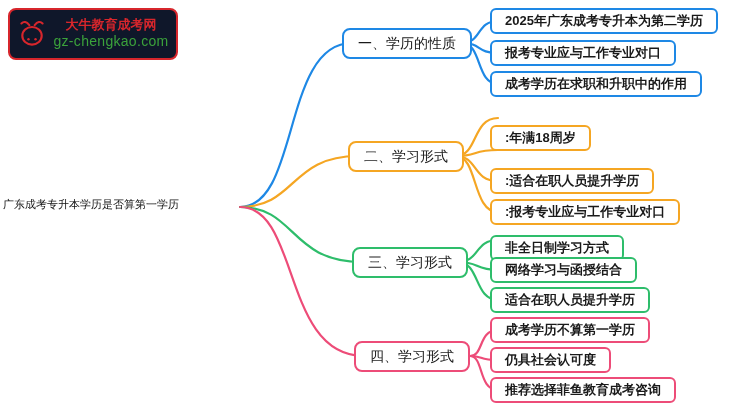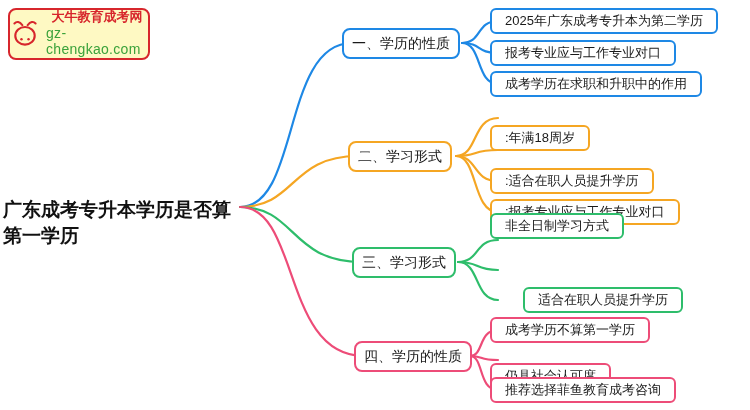--- a/index.html
+++ b/index.html
@@ -9,37 +9,37 @@
   }
   #wires{position:absolute;left:0;top:0;z-index:0;}
   #wires path{fill:none;stroke-width:2.2px;stroke-linecap:round;}
   .wire-blue{stroke:#1E88E5;}
   .wire-orange{stroke:#F5A623;}
   .wire-green{stroke:#2EBD6B;}
   .wire-pink{stroke:#ED4C78;}
 
   .node{
     position:absolute;z-index:2;background:#fff;border:2px solid #999;
-    border-radius:7px;white-space:nowrap;color:#1a1a1a;
+    border-radius:7px;white-space:nowrap;color:#1a1a1a;font-weight:bold;
   }
   .leaf{font-size:13px;line-height:22px;padding:0 13px;border-radius:6px;}
-  .branch{font-size:14px;line-height:27px;padding:0 8px;border-radius:8px;font-weight:500;}
+  .branch{font-size:14px;line-height:27px;padding:0 14px;border-radius:8px;font-weight:500;}
   .b-blue{border-color:#1E88E5;}
   .b-orange{border-color:#F5A623;}
   .b-green{border-color:#2EBD6B;}
   .b-pink{border-color:#ED4C78;}
 
   .root-label{
     position:absolute;z-index:2;left:3px;top:197px;width:244px;
-    font-size:19px;font-weight:bold;color:#111;letter-spacing:0px;
+    font-size:11px;font-weight:normal;color:#111;letter-spacing:0px;
   }
 
   .logo{
-    position:absolute;z-index:3;left:8px;top:8px;width:142px;height:52px;
-    border:2px solid #D7262C;border-radius:8px;background:#fef9c3;
+    position:absolute;z-index:3;left:8px;top:8px;width:170px;height:52px;
+    border:2px solid #D7262C;border-radius:8px;background:#0f172a;
     display:flex;align-items:center;justify-content:center;gap:6px;box-sizing:border-box;
   }
   .logo-icon{flex:0 0 auto;width:30px;height:30px;}
   .logo-texts{display:flex;flex-direction:column;align-items:center;line-height:1.15;}
   .logo-title{color:#D7262C;font-weight:bold;font-size:13px;}
   .logo-sub{color:#3BA23B;font-size:14px;letter-spacing:0.3px;}
 </style>
 </head>
 <body>
 
@@ -82,30 +82,31 @@
       <span class="logo-title">大牛教育成考网</span>
       <span class="logo-sub">gz-chengkao.com</span>
     </div>
   </div>
 
   <div class="root-label">广东成考专升本学历是否算第一学历</div>
 
   <div class="node branch b-blue" style="left:342px;top:28px;">一、学历的性质</div>
   <div class="node branch b-orange" style="left:348px;top:141px;">二、学习形式</div>
   <div class="node branch b-green" style="left:352px;top:247px;">三、学习形式</div>
-  <div class="node branch b-pink" style="left:354px;top:341px;">四、学历的性质</div>
+  <div class="node branch b-pink" style="left:354px;top:341px;">四、学习形式</div>
 
   <div class="node leaf b-blue" style="left:490px;top:8px;">2025年广东成考专升本为第二学历</div>
   <div class="node leaf b-blue" style="left:490px;top:40px;">报考专业应与工作专业对口</div>
   <div class="node leaf b-blue" style="left:490px;top:71px;">成考学历在求职和升职中的作用</div>
 
   <div class="node leaf b-orange" style="left:490px;top:125px;">:年满18周岁</div>
   <div class="node leaf b-orange" style="left:490px;top:168px;">:适合在职人员提升学历</div>
   <div class="node leaf b-orange" style="left:490px;top:199px;">:报考专业应与工作专业对口</div>
 
-  <div class="node leaf b-green" style="left:490px;top:213px;">非全日制学习方式</div>
-  <div class="node leaf b-green" style="left:490px;top:287px;margin-left:33px;">适合在职人员提升学历</div>
+  <div class="node leaf b-green" style="left:490px;top:235px;">非全日制学习方式</div>
+  <div class="node leaf b-green" style="left:490px;top:257px;">网络学习与函授结合</div>
+  <div class="node leaf b-green" style="left:490px;top:287px;">适合在职人员提升学历</div>
 
   <div class="node leaf b-pink" style="left:490px;top:317px;">成考学历不算第一学历</div>
-  <div class="node leaf b-pink" style="left:490px;top:363px;">仍具社会认可度</div>
+  <div class="node leaf b-pink" style="left:490px;top:347px;">仍具社会认可度</div>
   <div class="node leaf b-pink" style="left:490px;top:377px;">推荐选择菲鱼教育成考咨询</div>
 
 </div>
 
 </body></html>

